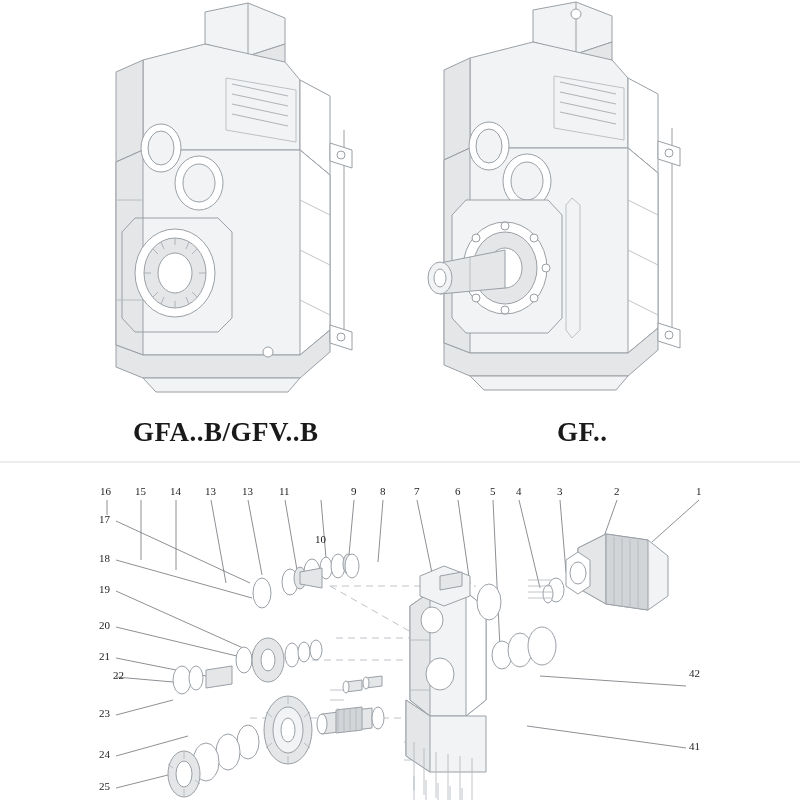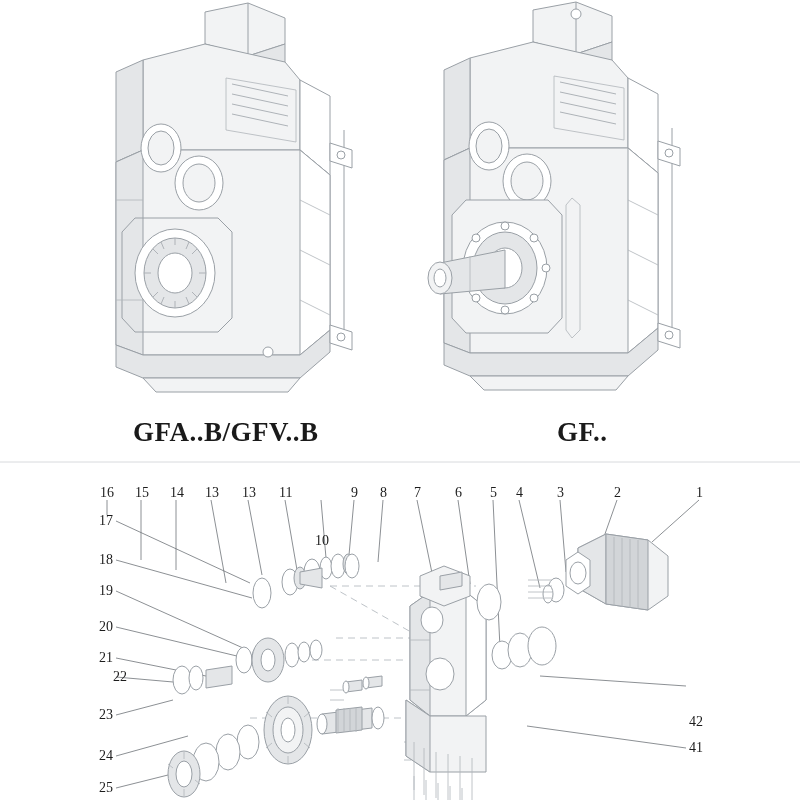--- a/index.html
+++ b/index.html
@@ -28,21 +28,21 @@
     color: #1a1a1a;
     letter-spacing: 0.5px;
     white-space: nowrap;
   }
   #caption-left { left: 133px; top: 417px; }
   #caption-right { left: 512px; top: 417px; margin-left: 45px; }
 
   .lbl {
     position: absolute;
     font-family: "Liberation Serif", serif;
-    font-size: 14px;
+    font-size: 11px;
     color: #1c1c1c;
     white-space: nowrap;
     line-height: 1;
   }
   svg.draw {
     position: absolute;
     left: 0; top: 0;
     width: 800px;
     height: 800px;
     pointer-events: none;
@@ -378,16 +378,16 @@
   <div class="lbl" style="left:99px; top:514px;">17</div>
   <div class="lbl" style="left:99px; top:553px;">18</div>
   <div class="lbl" style="left:99px; top:584px;">19</div>
   <div class="lbl" style="left:99px; top:620px;">20</div>
   <div class="lbl" style="left:99px; top:651px;">21</div>
   <div class="lbl" style="left:113px; top:670px;text-align:right;">22</div>
   <div class="lbl" style="left:99px; top:708px;">23</div>
   <div class="lbl" style="left:99px; top:749px;">24</div>
   <div class="lbl" style="left:99px; top:781px;">25</div>
 
-  <div class="lbl" style="left:689px; top:715px;text-align:center;">42</div>
+  <div class="lbl" style="left:689px; top:668px;text-align:center;">42</div>
   <div class="lbl" style="left:689px; top:741px;">41</div>
 
 </div>
 
 </body></html>

